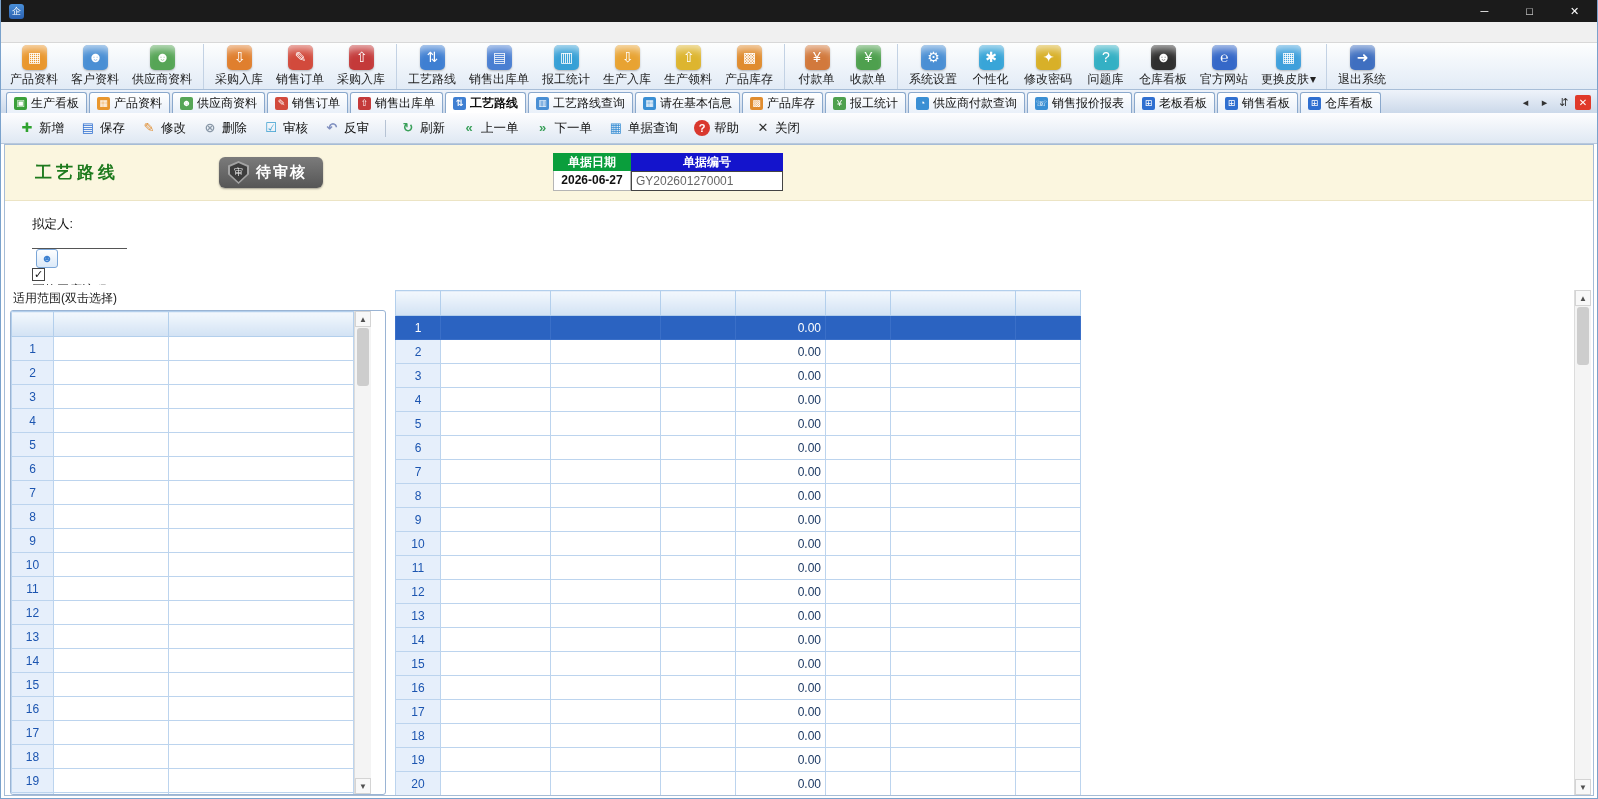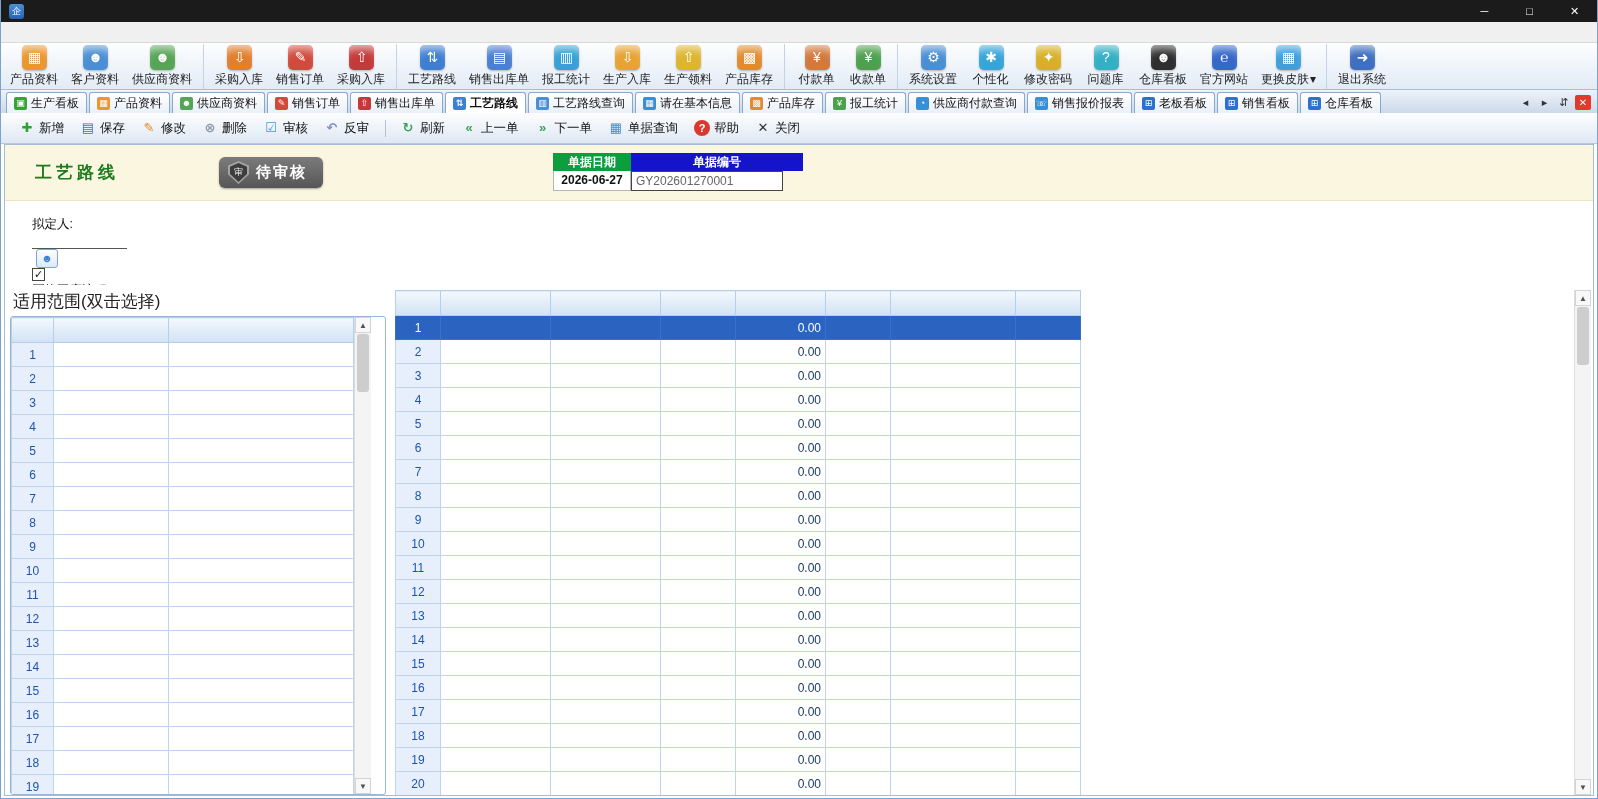--- a/index.html
+++ b/index.html
@@ -47,39 +47,39 @@
   .doc-head { height:56px; background:#fbf6df; border-bottom:1px solid #ece4c4; display:flex; align-items:center; flex:0 0 auto; }
   .doc-title { margin-left:30px; font-size:17px; font-weight:bold; color:#1e7a1e; letter-spacing:4px; }
   .status-badge { margin-left:100px; display:flex; align-items:center; gap:7px; background:linear-gradient(#7b7b7b,#565656); border-radius:6px; padding:4px 16px 4px 9px; box-shadow:0 1px 2px rgba(0,0,0,.35); }
   .shield-outer { width:21px; height:23px; background:#a3a3a3; clip-path:polygon(50% 0,100% 20%,100% 58%,50% 100%,0 58%,0 20%); display:flex; align-items:center; justify-content:center; }
   .shield-inner { width:17px; height:19px; background:#3d3d3d; clip-path:polygon(50% 0,100% 20%,100% 58%,50% 100%,0 58%,0 20%); display:flex; align-items:center; justify-content:center; font-size:9px; color:#eee; }
   .status-text { color:#fff; font-weight:bold; font-size:15px; letter-spacing:2px; }
   .doc-fields { margin-left:230px; display:flex; align-self:flex-start; margin-top:8px; }
   .doc-field { display:flex; flex-direction:column; }
   .fh { height:18px; line-height:18px; text-align:center; color:#fff; font-weight:bold; font-size:12px; }
   .fh.green { background:#0a9e3c; width:78px; }
-  .fh.blue { background:#1414cc; width:172px; }
+  .fh.blue { background:#1414cc; width:152px; }
   .fv { background:#fff; font-size:12px; height:20px; line-height:19px; }
   .fv.date { width:78px; text-align:center; font-weight:bold; color:#111; border:1px solid #b5b5b5; border-top:none; }
   .fv.no { width:152px; text-align:left; padding-left:4px; color:#666; border:1px solid #444; }
 
   
   .form-rows { height:84px; background:#fff; flex:0 0 auto; }
   .form-row { display:flex; align-items:flex-start; margin:15px 0 0 27px; font-size:12.5px;flex-direction:column; }
   .ul { display:inline-block; border-bottom:1px solid #555; height:16px; font-size:12.5px; line-height:16px; padding:0 2px; vertical-align:bottom; }
   .w95{width:95px;} .w100{width:100px;} .w105{width:105px;} .w700{width:700px;}
   .picker-btn { width:22px; height:19px; border:1px solid #7aa6d8; background:linear-gradient(#fdfeff,#dbe9f8); border-radius:3px; color:#3a7fd0; font-size:11px; line-height:17px; text-align:center; margin-left:4px; }
   .cbx { width:13px; height:13px; border:1px solid #444; background:#fff; display:inline-flex; align-items:center; justify-content:center; font-size:11px; font-weight:bold; color:#111; margin:0 5px 1px 0; }
   .gap50{margin-left:50px;} .gap120{margin-left:120px;} .gap28{margin-left:28px;}
   label { white-space:nowrap; }
 
   
   .content { flex:1; display:flex; padding:5px 2px 0 5px; overflow:hidden; background:#fff; }
   .left-panel { width:376px; display:flex; flex-direction:column; flex:0 0 auto; }
-  .panel-title { font-size:17px; color:#222; padding:0 0 3px 3px; }
+  .panel-title { font-size:12px; color:#222; padding:0 0 3px 3px; }
   .panel-box { flex:1; border:1px solid #9ab4d4; border-radius:3px; display:flex; overflow:hidden; background:#fff; }
   table { border-collapse:collapse; table-layout:fixed; font-size:12px; }
   th { background:linear-gradient(#f3f8fd,#d2e2f4); border:1px solid #b3cfec; height:25px; color:#123a6e; font-weight:bold; text-align:center; overflow:hidden; white-space:nowrap; }
   td { border:1px solid #bcd4ee; height:24px; background:#fff; padding:0 4px; overflow:hidden; white-space:nowrap; }
   td.num { background:#e6effb; color:#1c55b0; text-align:center; padding:0; }
   td.price { text-align:right; color:#15335f; }
   tr.active td, tr.active td.num, tr.active td.price { background:#2b63c1; color:#fff; border-color:#3a6fc8; }
   table.left { width:342px; align-self:flex-start; }
   .right-wrap { flex:1; margin-left:9px; display:flex; overflow:hidden; }
   .right-main { flex:1; overflow:hidden; }

